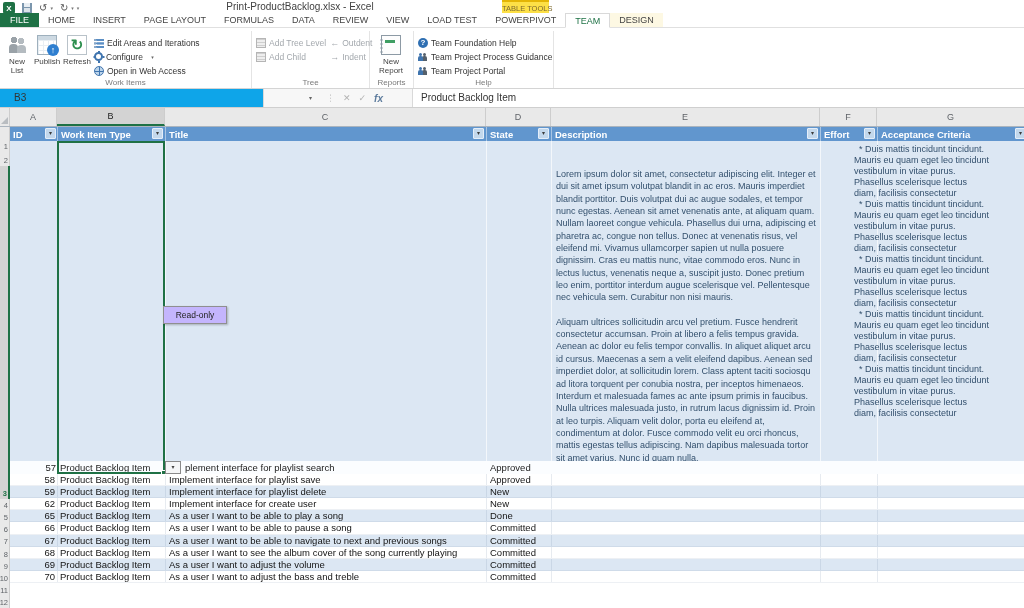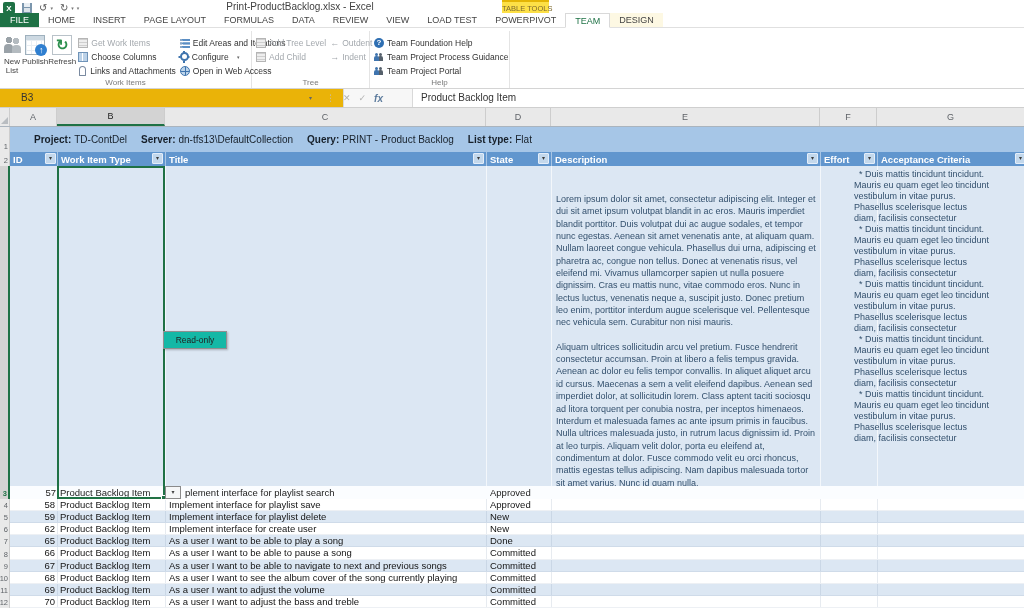--- a/index.html
+++ b/index.html
@@ -58,21 +58,21 @@
   .bi-people:after { content:""; position:absolute; left:10px; top:10px; width:9px; height:8px; border-radius:4px 4px 0 0; background:#b4bbc0; }
   .bi-table { border:1px solid #9eb0bd; background:linear-gradient(#cdd9e2 4px,transparent 4px), linear-gradient(90deg,#e8eef3 1px,transparent 1px) 0 0/5px 100%, linear-gradient(#e8eef3 1px,transparent 1px) 0 4px/100% 5px, #fff; }
   .bi-up { position:absolute; right:-3px; bottom:-2px; width:12px; height:12px; border-radius:50%; background:#2f7fd0; color:#fff; font-size:9px; line-height:12px; text-align:center; font-weight:bold; }
   .bi-refresh { border:1px solid #b9c2c9; background:#fff; color:#2c8f4e; font-size:15px; font-weight:bold; text-align:center; line-height:18px; }
   .bi-report { border:1px solid #8d9aa5; background:#fdfdfd; }
   .bi-report:before { content:""; position:absolute; left:3px; top:4px; width:10px; height:3px; background:#3f9e63; }
   .bi-report:after { content:""; position:absolute; left:-2px; top:2px; width:3px; height:16px; background:radial-gradient(circle,#8d9aa5 1px,transparent 1.2px) 0 0/3px 4px; }
 
   
   .fbar { position:absolute; left:0; top:89px; width:1024px; height:19px; background:#f7f7f7; border-bottom:1px solid #cfcfcf; }
-  .namebox { position:absolute; left:0; top:0; width:344px; height:18px; background:#eab308; border-right:1px solid #d9d9d9; font-size:10px; color:#333; line-height:18px; padding-left:21px; }
+  .namebox { position:absolute; left:0; top:0; width:264px; height:18px; background:#0ea5e9; border-right:1px solid #d9d9d9; font-size:10px; color:#333; line-height:18px; padding-left:14px; }
   .nb-drop { position:absolute; left:303px; top:0; width:15px; height:18px; font-size:6px; color:#666; text-align:center; line-height:18px; }
   .fbtns { position:absolute; left:320px; top:0; height:18px; display:flex; align-items:center; gap:8px; padding-left:6px; }
   .fb-dots { color:#c0c0c0; font-size:9px; }
   .fb-x, .fb-ok { color:#b3b3b3; font-size:9px; }
   .fb-fx { color:#5f7d9e; font-size:10px; font-style:italic; font-weight:bold; }
   .fvalue { position:absolute; left:412px; top:0; right:0; height:18px; background:#fff; border-left:1px solid #d9d9d9; font-size:10px; color:#333; line-height:18px; padding-left:8px; }
 
   
   .colhead { position:absolute; left:0; top:108px; width:1024px; height:19px; display:flex; background:#e9e9e9; border-bottom:1px solid #aab4be; }
   .ch { height:100%; border-right:1px solid #cdcdcd; font-size:9px; color:#5f6368; text-align:center; line-height:18px; }
@@ -100,21 +100,21 @@
   .vgl { position:absolute; top:0; bottom:0; width:1px; background:rgba(255,255,255,0.65); }
   .desc { position:absolute; left:546px; top:27px; width:262px; font-size:9px; line-height:12.35px; color:#33506d; }
   .desc p + p { margin-top:12px; }
   .acc { position:absolute; left:844px; top:3px; width:136px; font-size:9px; line-height:11px; color:#33506d; }
   .acc p { text-indent:5px; }
   .r3strip { position:absolute; left:0; bottom:0; width:1014px; height:13px; background:#fbfdff; display:flex; font-size:9.5px; color:#1c1c1c; line-height:13px; }
   .r3strip .c { height:13px; white-space:nowrap; overflow:hidden; }
   .sel-border { position:absolute; left:47px; top:0; width:108px; height:333px; border:2px solid #1f7145; pointer-events:none; }
   .fill-handle { position:absolute; left:151px; top:329px; width:5px; height:5px; background:#1f7145; border:1px solid #fff; }
   .vdrop { position:absolute; left:155px; bottom:0; width:16px; height:13px; background:#f5f6f7; border:1px solid #8a8a8a; font-size:6px; color:#444; text-align:center; line-height:11px; }
-  .tooltip { position:absolute; left:153px; top:165px; width:64px; height:18px; background:#14b8a6; border:1px solid #8f8f8f; box-shadow:1px 1px 2px rgba(0,0,0,0.25); font-size:8.5px; color:#222; text-align:center; line-height:16px; }
+  .tooltip { position:absolute; left:153px; top:165px; width:64px; height:18px; background:#c4b5fd; border:1px solid #8f8f8f; box-shadow:1px 1px 2px rgba(0,0,0,0.25); font-size:8.5px; color:#222; text-align:center; line-height:16px; }
 
   .drow { height:12.11px; display:flex; font-size:9.5px; color:#141414; border-bottom:1px solid rgba(130,150,175,0.14);align-items:flex-end; }
   .drow.band { background:#dce7f3; }
   .dc { height:100%; line-height:11.5px; white-space:nowrap; overflow:hidden; border-left:1px solid rgba(120,144,170,0.18); }
   .dc:first-child { border-left:none; }
   .w-a { width:47px; text-align:right; padding-right:2px; }
   .w-b { width:108px; padding-left:2px; }
   .w-c { width:321px; padding-left:3px; }
   .w-d { width:65px; padding-left:3px; }
   .w-e { width:269px; } .w-f { width:57px; } .w-g { width:147px; }
@@ -163,34 +163,20 @@
         <span class="big-ico bi-table">
             <span class="bi-up">↑</span>
           </span>
         <span>Publish</span>
       </div>
       <div class="bigbtn">
         <span class="big-ico bi-refresh">↻</span>
         <span>Refresh</span>
       </div>
       <div class="smallcol">
-        <div class="sbtn dis">
-            <span class="ico ico-grid-gray"></span>
-            <span>Get Work Items</span>
-          </div>
-        <div class="sbtn">
-            <span class="ico ico-cols"></span>
-            <span>Choose Columns</span>
-          </div>
-        <div class="sbtn">
-            <span class="ico ico-link"></span>
-            <span>Links and Attachments</span>
-          </div>
-      </div>
-      <div class="smallcol">
         <div class="sbtn">
             <span class="ico ico-list"></span>
             <span>Edit Areas and Iterations</span>
           </div>
         <div class="sbtn"><span class="ico ico-gear"></span><span>Configure</span>&nbsp;<span style="font-size:5px;color:#666;">▾</span></div>
         <div class="sbtn">
             <span class="ico ico-globe"></span>
             <span>Open in Web Access</span>
           </div>
       </div>
@@ -214,20 +200,27 @@
             <span>Outdent</span>
           </div>
         <div class="sbtn dis">
             <span class="ico-arrow">→</span>
             <span>Indent</span>
           </div>
       </div>
       <div class="glabel">Tree</div>
     </div>
 
+    <div class="rgroup" style="width:44px;">
+      <div class="bigbtn" style="width:38px;">
+        <span class="big-ico bi-report"></span>
+        <span>New Report</span>
+      </div>
+      <div class="glabel">Reports</div>
+    </div>
 
     <div class="rgroup" style="width:140px;">
       <div class="smallcol">
         <div class="sbtn">
             <span class="ico ico-help">?</span>
             <span>Team Foundation Help</span>
           </div>
         <div class="sbtn">
             <span class="ico ico-people">
               <i></i>
@@ -279,26 +272,20 @@
       <div class="rh rhd">7</div>
       <div class="rh rhd">8</div>
       <div class="rh rhd">9</div>
       <div class="rh rhd">10</div>
       <div class="rh rhd">11</div>
       <div class="rh rhd">12</div>
     </div>
 
     <div class="content">
 
-      <div class="banner">
-        <span><b>Project:</b><span>TD-ContDel</span></span>
-        <span><b>Server:</b><span>dn-tfs13\DefaultCollection</span></span>
-        <span><b>Query:</b><span>PRINT - Product Backlog</span></span>
-        <span><b>List type:</b><span>Flat</span></span>
-      </div>
 
       <div class="thead">
         <div class="th" style="width:47px;">
             <span class="lbl">ID</span>
             <span class="flt" style="right:1px;">▾</span>
           </div>
         <div class="th" style="width:108px;">
             <span class="lbl">Work Item Type</span>
             <span class="flt" style="right:2px;">▾</span>
           </div>

